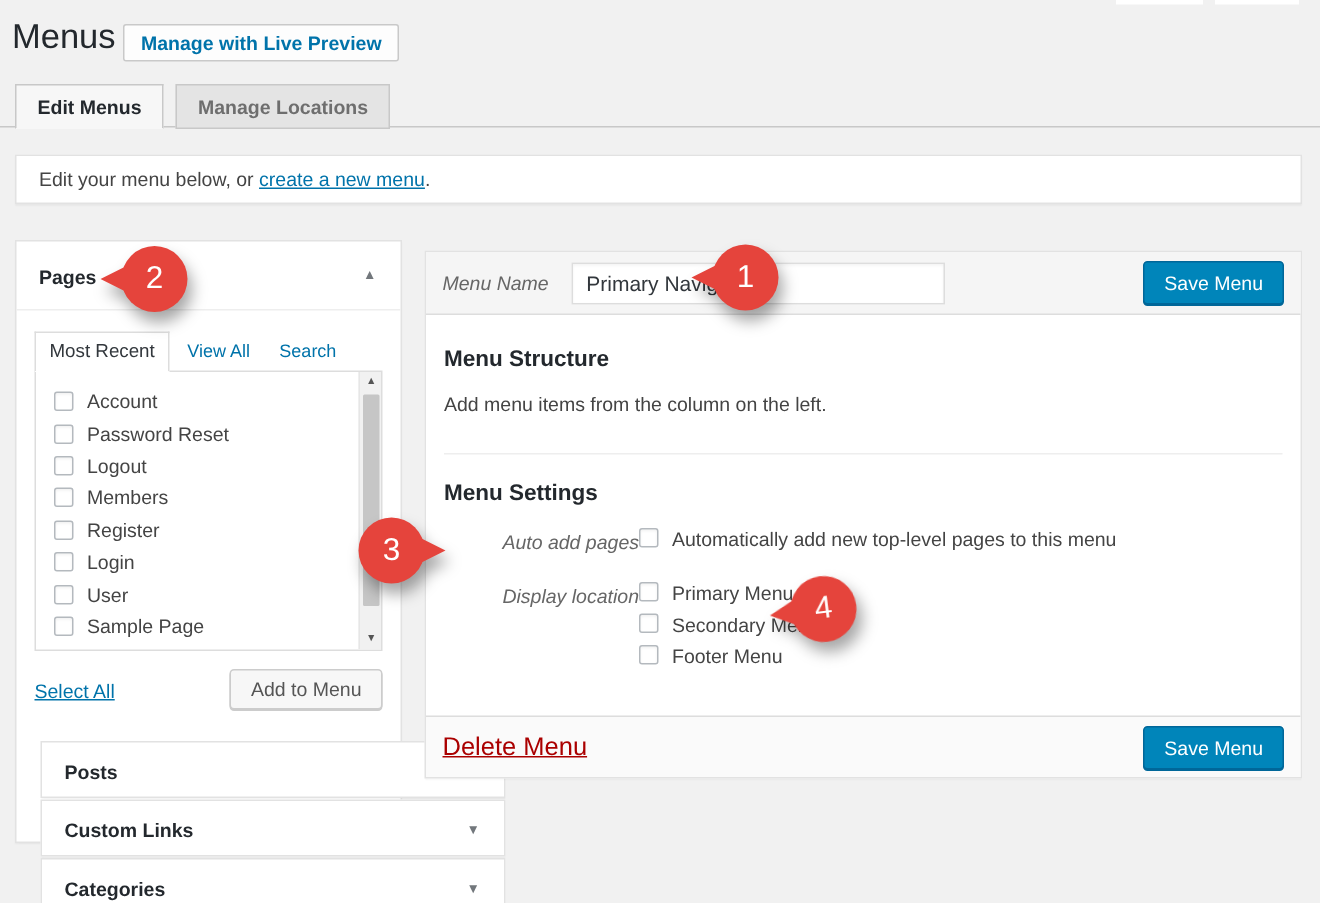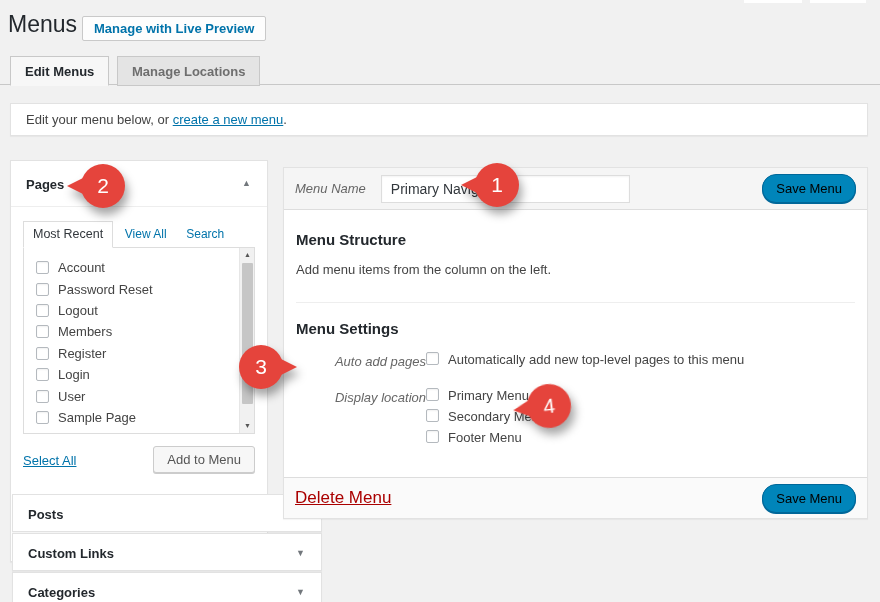--- a/index.html
+++ b/index.html
@@ -42,34 +42,34 @@
   .vscroll { position:absolute; right:0; top:0; bottom:0; width:15px; background:#f1f1f1; border-left:1px solid #e6e6e6; }
   .vscroll .arr { position:absolute; left:0; width:15px; height:14px; text-align:center; font-size:7px; color:#555; line-height:14px; cursor:pointer; }
   .vscroll .arr.up { top:0; }
   .vscroll .arr.down { bottom:0; }
   .vscroll .thumb { position:absolute; left:2px; top:15px; width:11px; height:141px; background:#c6c6c6; border-radius:1px; cursor:pointer; }
 
   .pages-footer { margin-top:12px; height:30px; }
   .select-all { float:left; margin-top:7px; font-size:13px; }
   .add-to-menu-btn { float:right; padding:5px 13px; background:#f7f7f7; border:1px solid #ccc; border-radius:3px; color:#555; font-size:13px; box-shadow:0 1px 0 #ccc; cursor:pointer; }
 
-  .collapsed-panel { left:12px; width:310px; height:38px; }
+  .collapsed-panel { left:27px; width:310px; height:38px; }
   .collapsed-panel .acc-header { padding:12px 15px; }
   .collapsed-panel .acc-arrow { top:14px; }
   .posts-panel { top:494px; }
   .links-panel { top:533px; }
   .cats-panel  { top:572px; }
 
   
   .editor-panel { left:283px; top:167px; width:585px; height:352px; }
   .editor-header { display:flex; align-items:center; height:42px; background:#f5f5f5; border-bottom:1px solid #ddd; padding:0 11px; }
   .it-label { font-style:italic; color:#666; font-size:13px; }
   .editor-header .it-label { margin-right:15px; }
   .menu-name-input { width:249px; height:28px; border:1px solid #ddd; background:#fff; padding:0 9px; font-size:14px; color:#32373c; font-family:"Liberation Sans",sans-serif; box-shadow:inset 0 1px 2px rgba(0,0,0,.05); }
-  .save-btn { margin-left:auto; padding:6px 13px; background:#0085ba; border:1px solid #006799; border-radius:14px; color:#000000; font-size:13px; box-shadow:0 1px 0 #006799; cursor:pointer; }
+  .save-btn { margin-left:auto; padding:6px 13px; background:#0085ba; border:1px solid #006799; border-radius:3px; color:#ffffff; font-size:13px; box-shadow:0 1px 0 #006799; cursor:pointer; }
 
   .editor-body { position:relative; height:269px; }
   .section-h { font-size:15px; font-weight:bold; color:#23282d; }
   .structure-sec { padding:21px 12px 0; }
   .structure-sec p { margin-top:14px; color:#444; }
   .body-divider { margin:25px 12px 0; border:none; border-top:1px solid #eee; }
   .settings-sec { padding:17px 12px 0; }
   .set-row { display:flex; margin-top:15px; }
   .set-row .row-label { width:130px; flex:0 0 130px; padding-top:2px;text-align:right; }
   .check-line { display:flex; align-items:flex-start; height:21px; }

